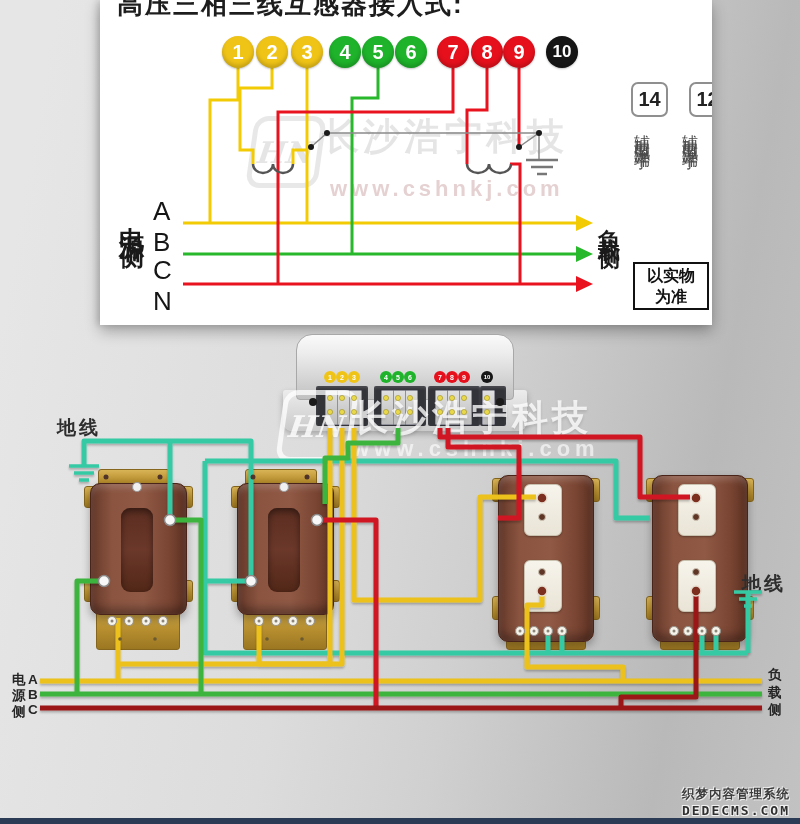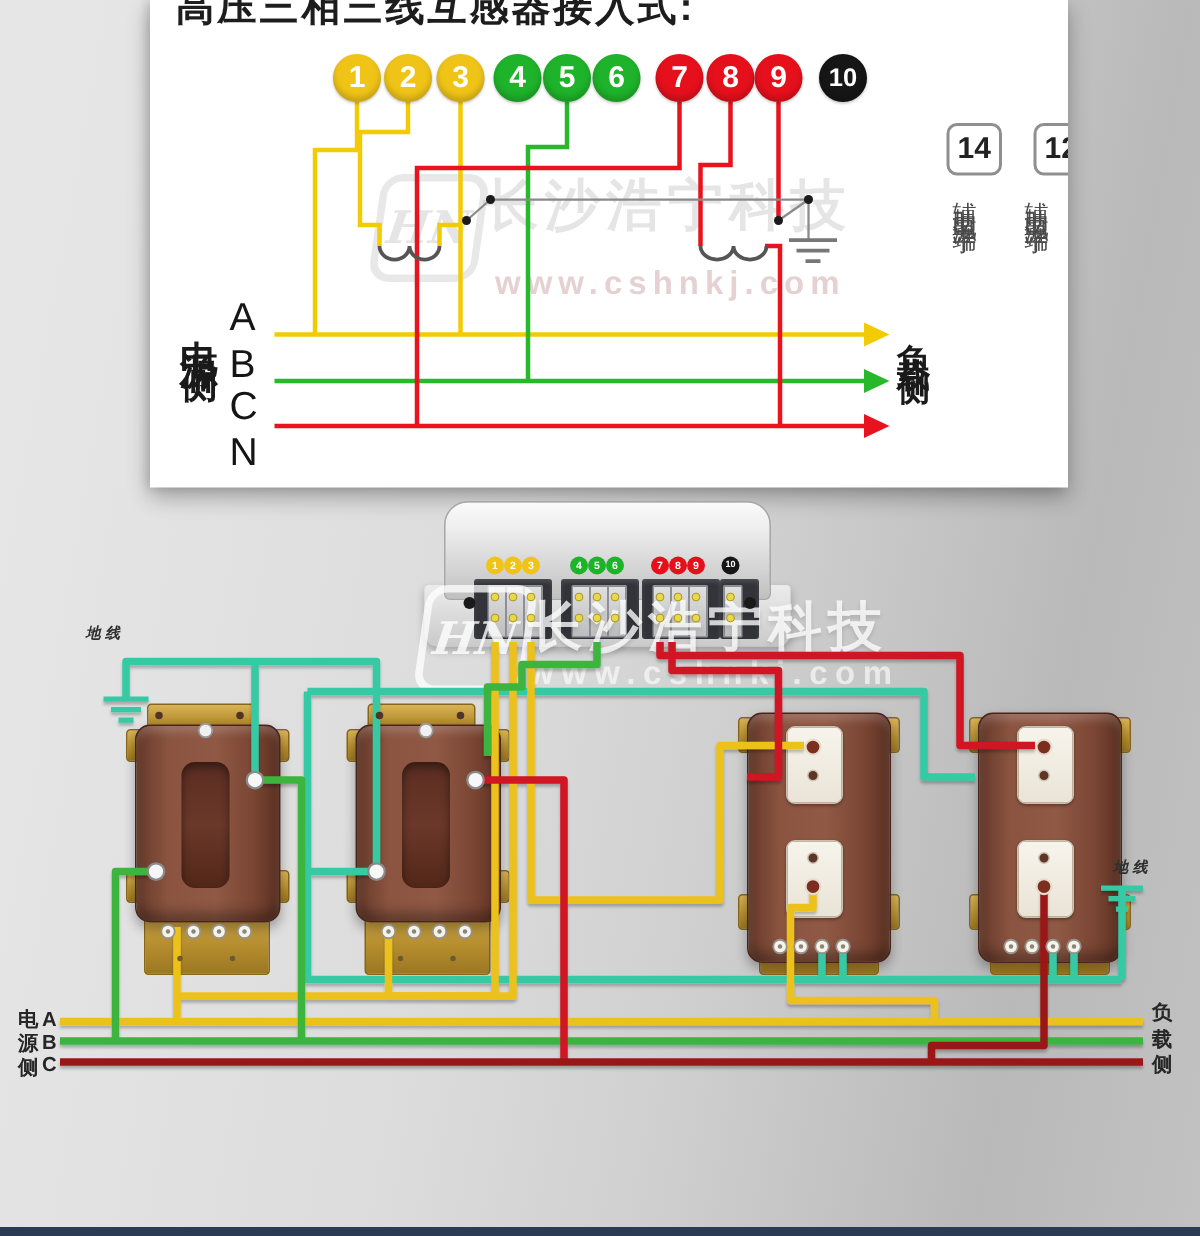--- a/index.html
+++ b/index.html
@@ -49,21 +49,21 @@
   
   .gold{background:linear-gradient(180deg,#d9b456,#b68e2f 60%,#9c7722);border:1px solid #86661d;border-radius:3px;position:absolute;z-index:2;}
   .tf-body{position:absolute;z-index:2;border-radius:10px;border:1px solid #4a2418;
     background:linear-gradient(90deg,#67392a,#8a5440 22%,#8f5945 55%,#7a4533 82%,#5c3122);
     box-shadow:inset 0 4px 6px rgba(255,255,255,.18),inset 0 -6px 8px rgba(0,0,0,.30),0 4px 8px rgba(0,0,0,.30);}
   .pt-slot{position:absolute;z-index:2;width:32px;height:84px;border-radius:9px;background:linear-gradient(180deg,#5a2d20,#6b382a 50%,#512718);
     box-shadow:inset 0 3px 6px rgba(0,0,0,.45);}
   .ct-panel{position:absolute;z-index:2;width:36px;height:50px;background:linear-gradient(180deg,#f7f4ec,#e9e4d6);
     border:1px solid #c9c2b0;border-radius:6px;box-shadow:0 1px 2px rgba(0,0,0,.3);}
   
-  .glabel{position:absolute;font-size:10px;font-weight:bold;color:#2e2e2e;letter-spacing:3px;z-index:3;font-style:italic;}
+  .glabel{position:absolute;font-size:19px;font-weight:bold;color:#2e2e2e;letter-spacing:3px;z-index:3;}
   .buslabel{position:absolute;font-size:13.5px;font-weight:bold;color:#262626;z-index:3;}
   .svg-wires{position:absolute;left:0;top:0;z-index:5;pointer-events:none;}
   .footer-strip{position:absolute;left:0;top:818px;width:800px;height:6px;background:#2c3b55;z-index:4;}
   .dede{position:absolute;right:10px;top:786px;text-align:right;z-index:4;}
   .dede-l1{font-size:12.5px;font-weight:bold;color:#3c3c3c;letter-spacing:1px;text-shadow:1px 1px 0 #efefef,-1px -1px 0 #efefef;}
   .dede-l2{font-family:"DejaVu Sans Mono",monospace;font-size:13px;font-weight:bold;color:#303030;letter-spacing:2px;
     text-shadow:1px 1px 0 #f2f2f2,-1px -1px 0 #f2f2f2,1px -1px 0 #f2f2f2,-1px 1px 0 #f2f2f2;}
 </style>
 </head>
 <body>
@@ -74,20 +74,24 @@
     <div class="panel-title">高压三相三线互感器接入式:</div>
 
     <div class="wm-logo wm-top-logo">HN</div>
     <div class="wm-top-brand">长沙浩宁科技</div>
     <div class="wm-top-url">www.cshnkj.com</div>
 
     <div class="auxbox" style="left:531px;">14</div>
     <div class="auxbox" style="left:589px;">12</div>
     <div class="vlabel auxlabel" style="left:531px;">辅助电源端子+</div>
     <div class="vlabel auxlabel" style="left:579px;">辅助电源端子-</div>
+    <div class="note">
+      <span>以实物</span>
+      <span>为准</span>
+    </div>
 
     <div class="vlabel src-side">电源侧</div>
     <span class="phase" style="top:196px;">A</span>
     <span class="phase" style="top:227px;">B</span>
     <span class="phase" style="top:255px;">C</span>
     <span class="phase" style="top:286px;">N</span>
     <div class="vlabel load-side">负载侧</div>
   </div>
 
   <div class="circles">
@@ -361,14 +365,18 @@
         <circle cx="440" cy="412" r="2.6" fill="var(--screw_yellow)" stroke="#a09020" stroke-width="0.6"></circle>
         <circle cx="452" cy="398" r="2.6" fill="var(--screw_yellow)" stroke="#a09020" stroke-width="0.6"></circle>
         <circle cx="452" cy="412" r="2.6" fill="var(--screw_yellow)" stroke="#a09020" stroke-width="0.6"></circle>
         <circle cx="464" cy="398" r="2.6" fill="var(--screw_yellow)" stroke="#a09020" stroke-width="0.6"></circle>
         <circle cx="464" cy="412" r="2.6" fill="var(--screw_yellow)" stroke="#a09020" stroke-width="0.6"></circle>
         <circle cx="487" cy="398" r="2.6" fill="var(--screw_yellow)" stroke="#a09020" stroke-width="0.6"></circle>
         <circle cx="487" cy="412" r="2.6" fill="var(--screw_yellow)" stroke="#a09020" stroke-width="0.6"></circle>
       </g>
   </svg>
 
+  <div class="dede">
+    <div class="dede-l1">织梦内容管理系统</div>
+    <div class="dede-l2">DEDECMS.COM</div>
+  </div>
   <div class="footer-strip"></div>
 </div>
 
 </body></html>

